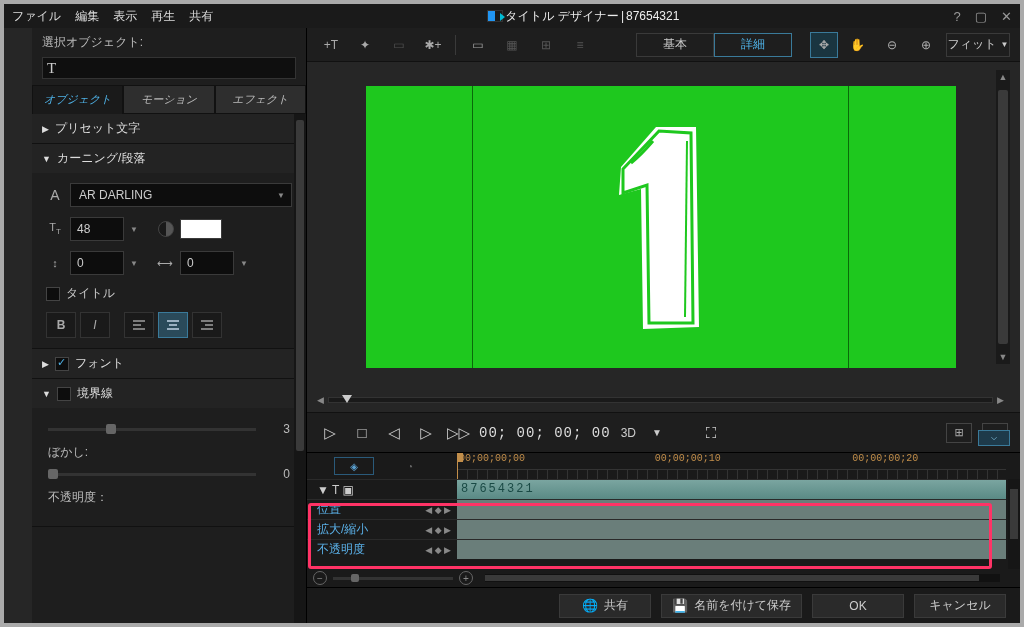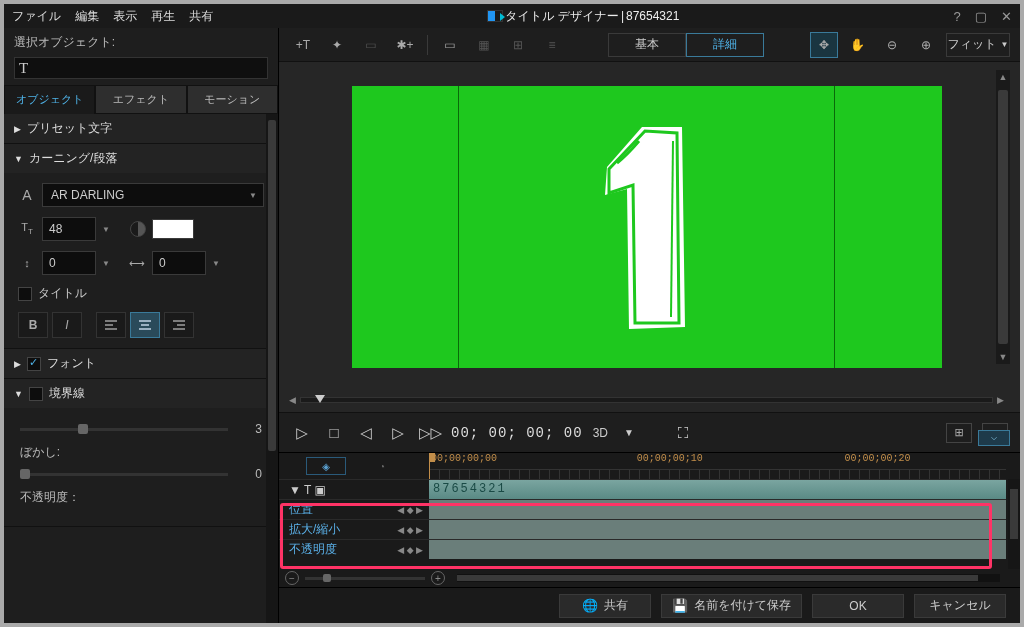--- a/index.html
+++ b/index.html
@@ -6,26 +6,26 @@
 body { background: #0d0d0d; color: #ccc; width: 1024px; height: 627px; overflow: hidden; font-size: 12px; border: 4px solid #aaa; }
 .app { display: flex; flex-direction: column; height: 100%; background: #262626; }
 .titlebar { height: 24px; background: #1a1a1a; display: flex; align-items: center; padding: 0 8px; gap: 14px; }
 .titlebar .menu-item { color: #ddd; font-size: 12px; cursor: pointer; }
 .titlebar .app-title { flex: 1; text-align: right; color: #eee; display: flex; align-items: center; justify-content: center; gap: 2px; }
 .titlebar .app-icon { width: 16px; height: 12px; background: linear-gradient(90deg, #2196f3 50%, #1a1a1a 50%); border: 1px solid #333; display: inline-block; position: relative; }
 .titlebar .app-icon::after { content: ''; position: absolute; right: -3px; top: 2px; width: 0; height: 0; border-top: 4px solid transparent; border-bottom: 4px solid transparent; border-left: 5px solid #00bcd4; }
 .titlebar .win-controls { display: flex; gap: 14px; color: #999; }
 .titlebar .win-controls span { cursor: pointer; font-size: 13px; }
 
-.main-content { display: flex; flex: 1; overflow: hidden; }
+.main-content { display: flex; flex: 1; overflow: hidden; padding-left: 28px; }
 .left-panel { width: 275px; background: #1e1e1e; display: flex; flex-direction: column; border-right: 1px solid #000; }
 .selection-header { padding: 6px 10px 4px; color: #bbb; font-size: 12px; }
 .selection-box { margin: 2px 10px 6px; background: #0f0f0f; border: 1px solid #333; height: 22px; display: flex; align-items: center; padding: 0 4px; }
 .selection-box .t-icon { color: #ccc; font-family: serif; font-size: 15px; }
-.tabs { display: flex; }
+.tabs { display: flex; font-style: italic; }
 .tab { flex: 1; text-align: center; padding: 6px 0; background: #2e2e2e; border: 1px solid #111; color: #bbb; cursor: pointer; font-size: 11px; }
 .tab.active { background: #1a1a1a; color: #4fb3e8; border-bottom: none; }
 .accordion { flex: 1; overflow-y: auto; }
 .acc-section { border-bottom: 1px solid #111; }
 .acc-header { display: flex; align-items: center; padding: 6px 10px; background: #232323; color: #ddd; cursor: pointer; gap: 6px; }
 .acc-header .arrow { font-size: 9px; }
 .acc-body { padding: 10px 14px; background: #1e1e1e; }
 .row { display: flex; align-items: center; gap: 6px; margin-bottom: 10px; }
 .lbl-icon { width: 18px; text-align: center; color: #aaa; font-size: 14px; }
 .select-box { background: #0d0d0d; border: 1px solid #3a3a3a; color: #ccc; height: 24px; display: flex; align-items: center; padding: 0 8px; gap: 6px; position: relative; }
@@ -136,22 +136,22 @@
 
   <div class="main-content">
 
     <div class="left-panel">
       <div class="selection-header">選択オブジェクト:</div>
       <div class="selection-box">
           <span class="t-icon">T</span>
         </div>
       <div class="tabs">
         <div class="tab active">オブジェクト</div>
+        <div class="tab">モーション</div>
         <div class="tab">エフェクト</div>
-        <div class="tab">モーション</div>
       </div>
       <div class="accordion-wrap">
         <div class="accordion">
           <div class="acc-section">
             <div class="acc-header">
                 <span class="arrow">▶</span>
                 <span>プリセット文字</span>
               </div>
           </div>
           <div class="acc-section">

